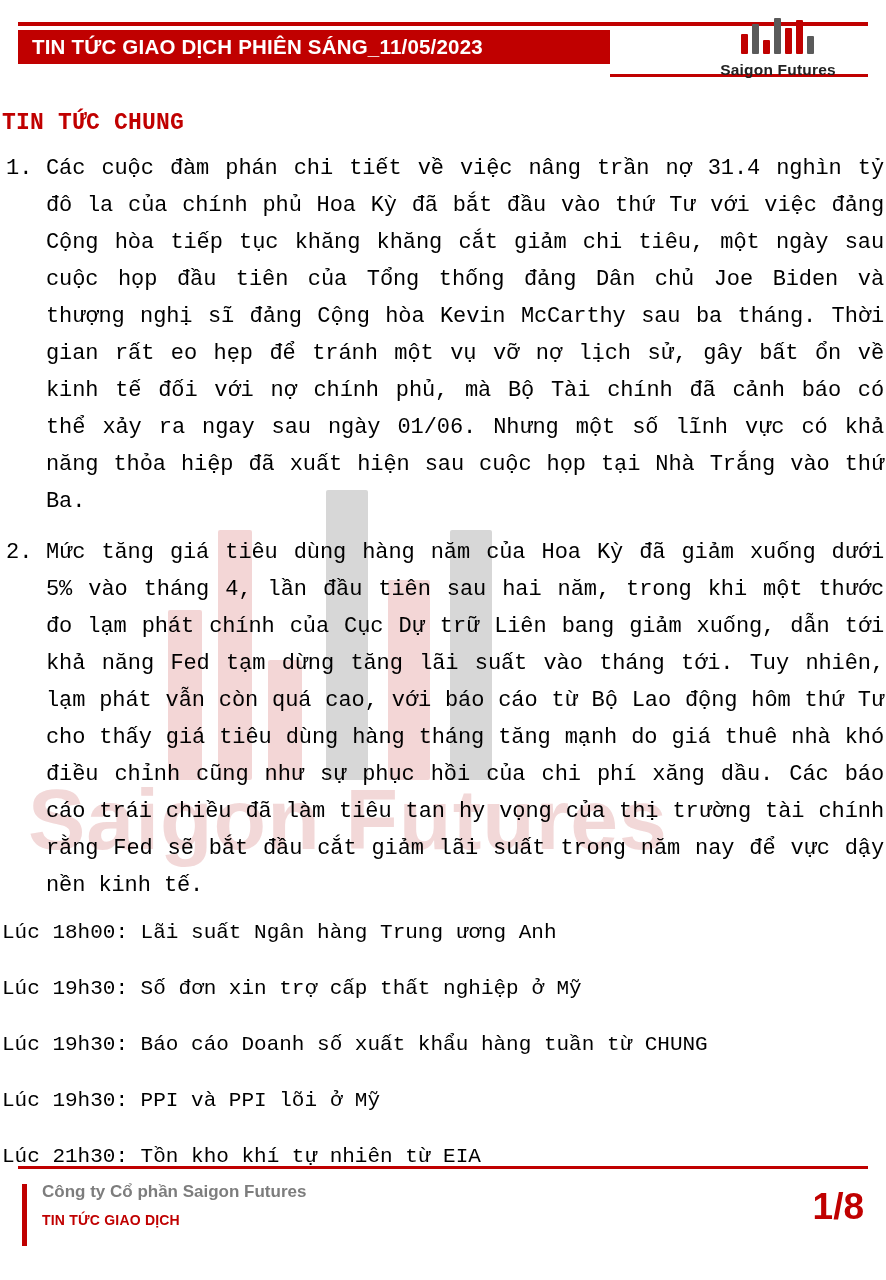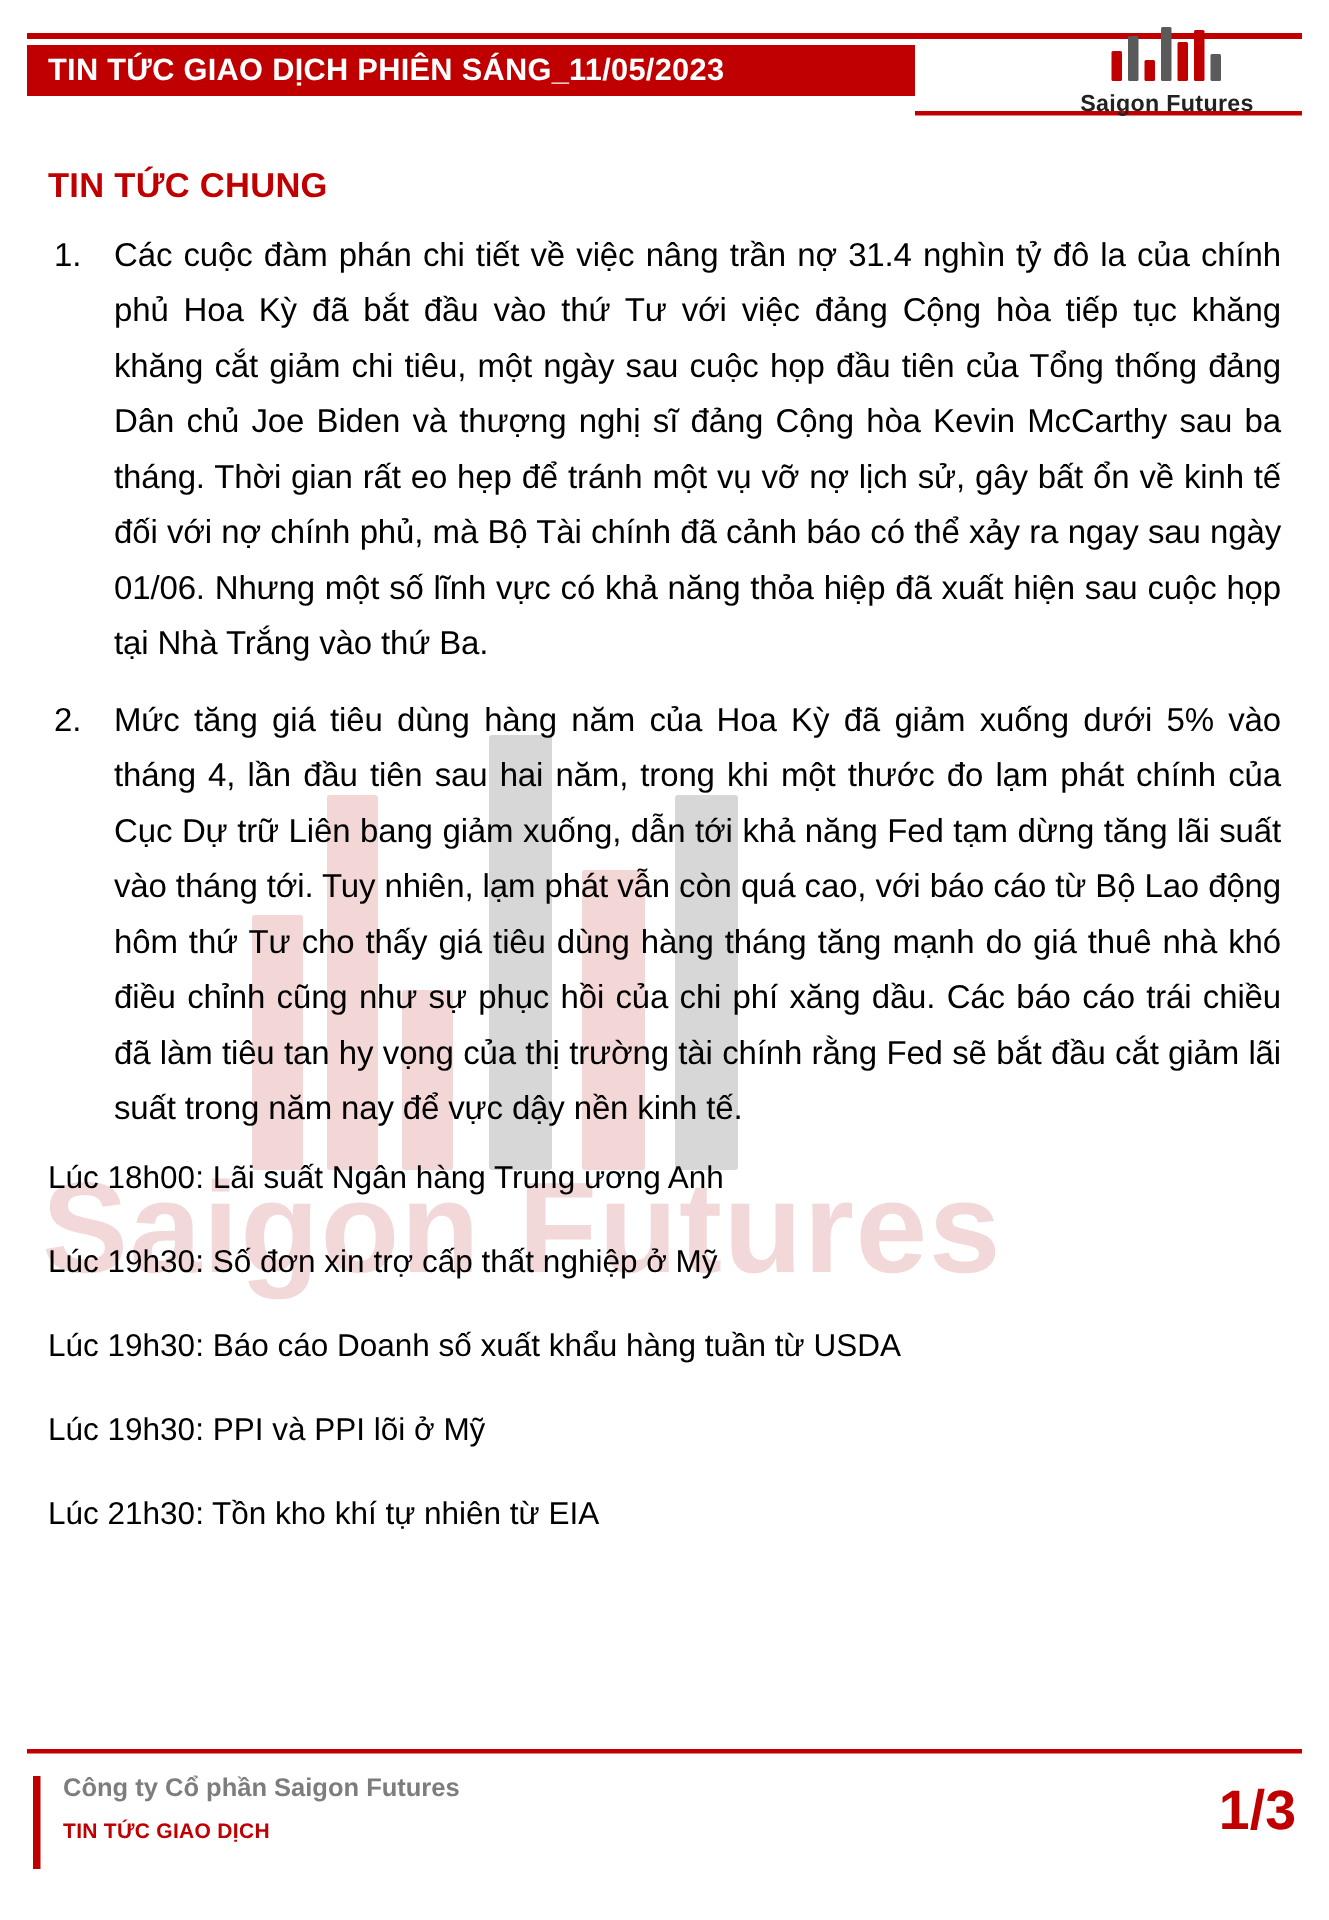--- a/index.html
+++ b/index.html
@@ -125,21 +125,22 @@
     font-weight: bold;
     color: #222222;
     margin-top: 1px;
     letter-spacing: 0.2px;
   }
 
   
   .content {
     position: relative;
     z-index: 2;
-    padding: 0 32px;
+    padding: 0 2px;
+    font-family: Liberation Mono, monospace;
   }
   .section-heading {
     color: #c00000;
     font-size: 23px;
     font-weight: bold;
     margin: 22px 0 14px 0;
     letter-spacing: 0.2px;
   }
   .section-heading.second {
     margin: 14px 0 10px 0;
@@ -281,29 +282,29 @@
       <li>
         <span class="num">2.</span>
         <div class="para">Mức tăng giá tiêu dùng hàng năm của Hoa Kỳ đã giảm xuống dưới 5% vào tháng 4, lần đầu tiên sau hai năm, trong khi một thước đo lạm phát chính của Cục Dự trữ Liên bang giảm xuống, dẫn tới khả năng Fed tạm dừng tăng lãi suất vào tháng tới. Tuy nhiên, lạm phát vẫn còn quá cao, với báo cáo từ Bộ Lao động hôm thứ Tư cho thấy giá tiêu dùng hàng tháng tăng mạnh do giá thuê nhà khó điều chỉnh cũng như sự phục hồi của chi phí xăng dầu. Các báo cáo trái chiều đã làm tiêu tan hy vọng của thị trường tài chính rằng Fed sẽ bắt đầu cắt giảm lãi suất trong năm nay để vực dậy nền kinh tế.</div>
       </li>
     </ol>
 
 
     <div class="events">
       <div class="event-line">Lúc 18h00: Lãi suất Ngân hàng Trung ương Anh</div>
       <div class="event-line">Lúc 19h30: Số đơn xin trợ cấp thất nghiệp ở Mỹ</div>
-      <div class="event-line">Lúc 19h30: Báo cáo Doanh số xuất khẩu hàng tuần từ USDA</div>
+      <div class="event-line">Lúc 19h30: Báo cáo Doanh số xuất khẩu hàng tuần từ CHUNG</div>
       <div class="event-line">Lúc 19h30: PPI và PPI lõi ở Mỹ</div>
       <div class="event-line">Lúc 21h30: Tồn kho khí tự nhiên từ EIA</div>
     </div>
   </div>
 
   <div class="footer">
     <div class="footer-rule"></div>
     <div class="footer-mark"></div>
     <div class="footer-lines">
       <div class="footer-company">Công ty Cổ phần Saigon Futures</div>
       <div class="footer-sub">TIN TỨC GIAO DỊCH</div>
     </div>
-    <div class="page-number">1/3</div>
+    <div class="page-number">1/8</div>
   </div>
 
 </div>
 
 </body></html>

